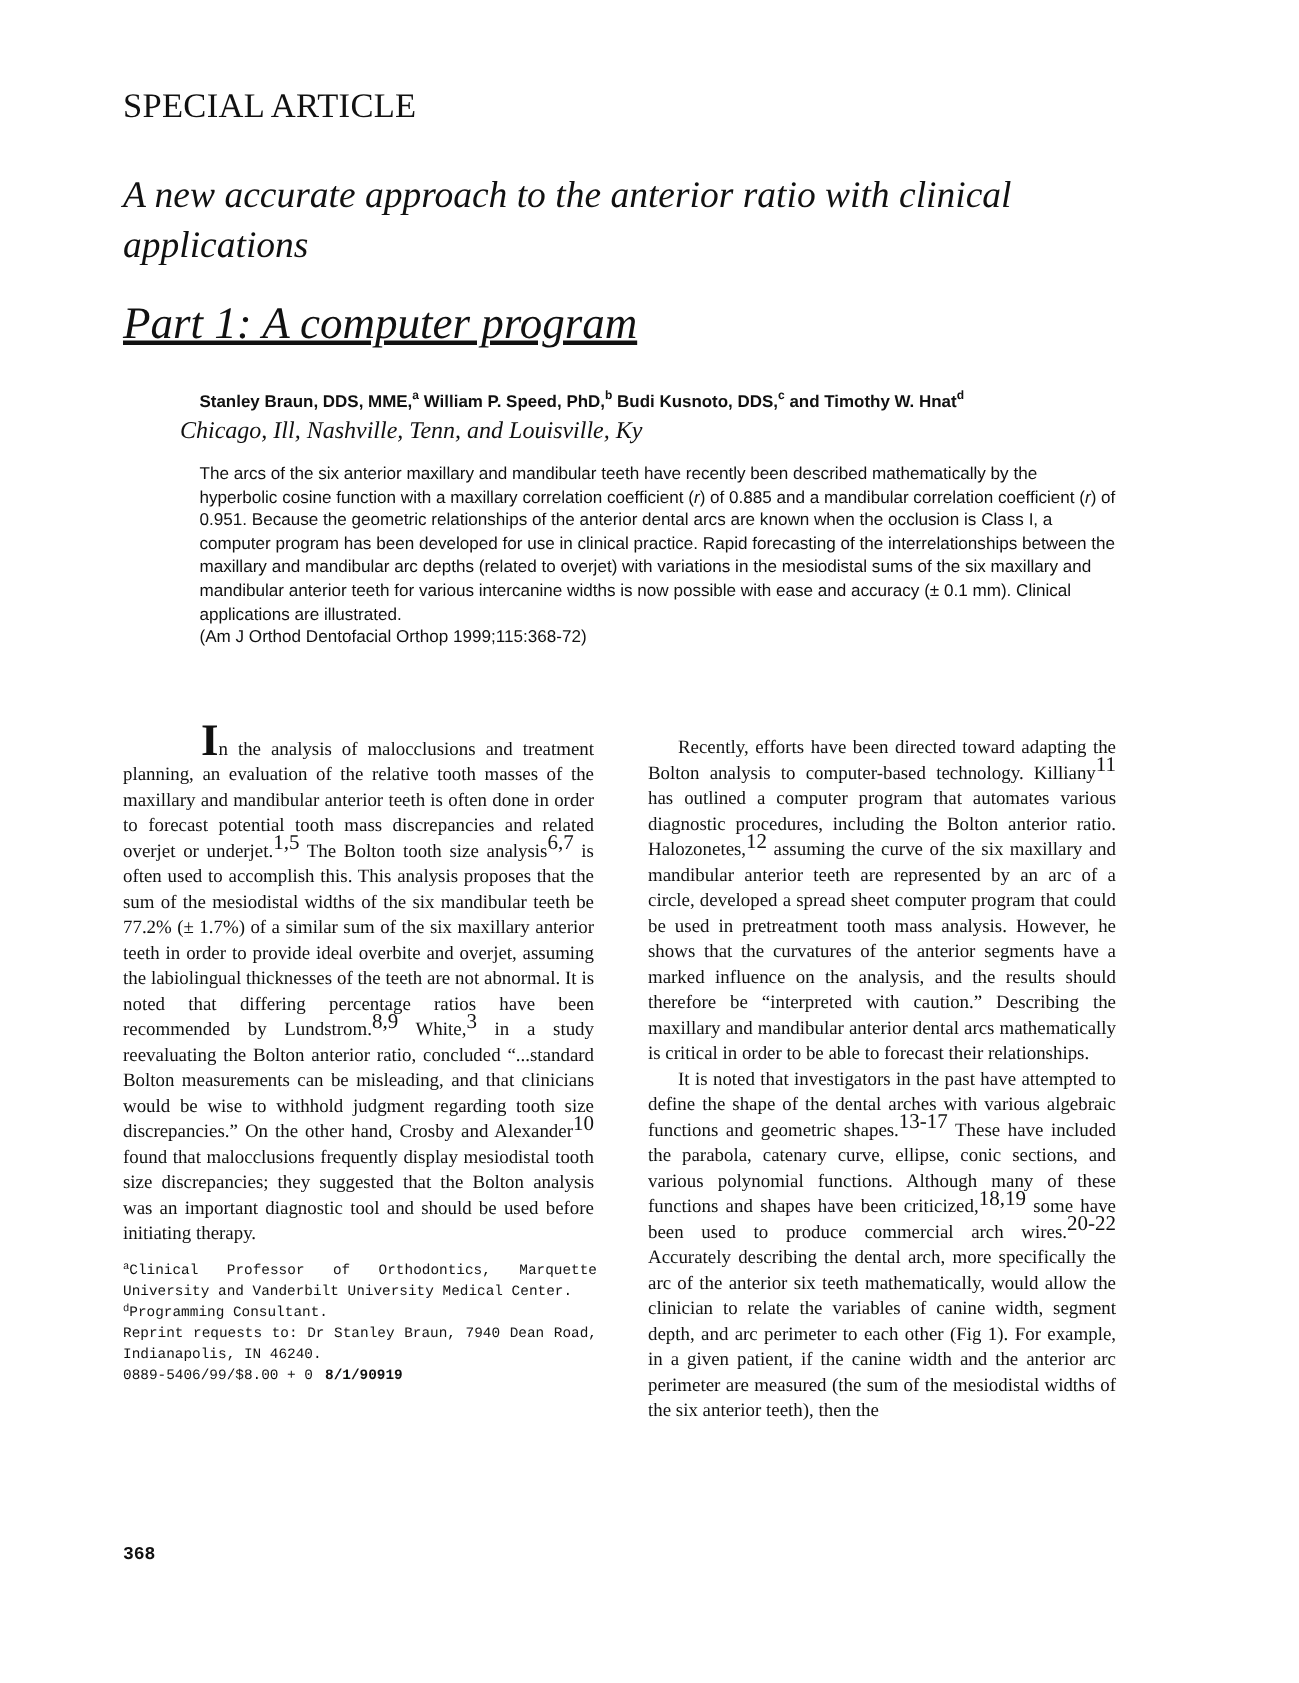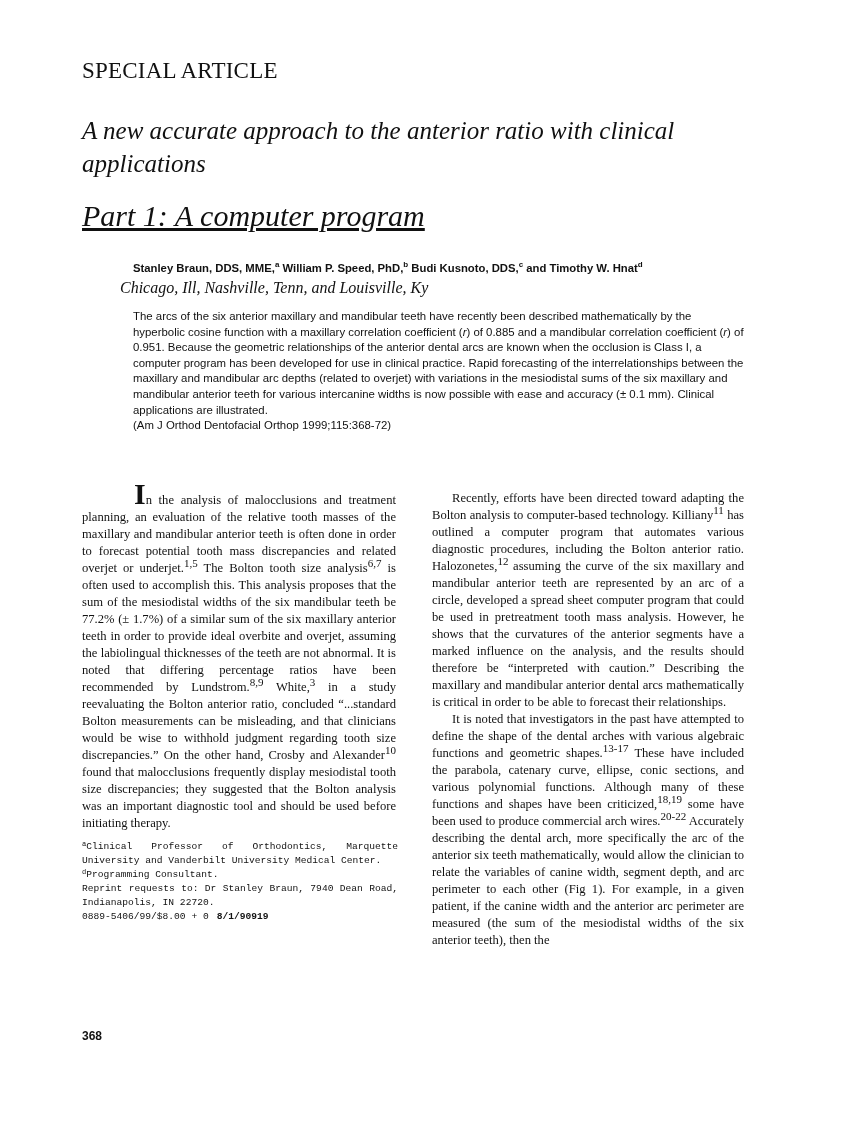--- a/index.html
+++ b/index.html
@@ -11,27 +11,27 @@
     .authors { left: 133px; top: 262px; font-family: "Liberation Sans", sans-serif; font-weight: bold; font-size: 11.3px; }
     .authors sup { font-size: 8px; font-weight: bold; }
     .affil-line { left: 120px; top: 279px; font-family: "Liberation Serif", serif; font-style: italic; font-size: 16px; }
     .abstract { left: 133px; top: 309px; width: 612px; font-family: "Liberation Sans", sans-serif; font-size: 11.4px; line-height: 15.6px; }
     .col { font-family: "Liberation Serif", serif; font-size: 12.6px; line-height: 17px; text-align: justify; }
     .col p { margin: 0; }
     .col-left { left: 82px; top: 484px; width: 314px; }
     .col-right { left: 432px; top: 490px; width: 312px; }
     .indent { text-indent: 20px; }
     .dropcap { font-size: 30px; font-weight: bold; line-height: 20px; padding-left: 52px; }
-    sup { font-size: 11px; line-height: 0; vertical-align: 5px; }
+    sup { font-size: 14px; line-height: 0; vertical-align: 5px; }
     .footnotes { left: 82px; top: 840px; width: 316px; font-family: Liberation Mono, monospace; font-size: 9.6px; line-height: 14px; text-align: justify; }
     .footnotes p { margin: 0; }
     .footnotes sup { font-size: 7px; vertical-align: 3px; }
     .fn-gap { margin-top: 2px !important; }
     .code-bold { font-weight: bold; margin-left: 8px; }
-    .page-number { left: 82px; top: 1029px; font-family: Liberation Sans, sans-serif; font-weight: bold; font-size: 12px; }
+    .page-number { left: 82px; top: 1029px; font-family: Liberation Mono, monospace; font-weight: bold; font-size: 12px; }
   </style>
 </head>
 <body>
 
 <div class="abs section-label">SPECIAL ARTICLE</div>
 <div class="abs title">A new accurate approach to the anterior ratio with clinical applications</div>
 <div class="abs subtitle">Part 1: A computer program</div>
 
 <div class="abs authors">
   <span>Stanley Braun, DDS, MME,</span><sup>a</sup>
@@ -51,17 +51,17 @@
 </div>
 
 <div class="abs col col-right">
   <p class="indent"><span>Recently, efforts have been directed toward adapting the Bolton analysis to computer-based technology. Killiany</span><sup>11</sup><span> has outlined a computer program that automates various diagnostic procedures, including the Bolton anterior ratio. Halozonetes,</span><sup>12</sup><span> assuming the curve of the six maxillary and mandibular anterior teeth are represented by an arc of a circle, developed a spread sheet computer program that could be used in pretreatment tooth mass analysis. However, he shows that the curvatures of the anterior segments have a marked influence on the analysis, and the results should therefore be “interpreted with caution.” Describing the maxillary and mandibular anterior dental arcs mathematically is critical in order to be able to forecast their relationships.</span></p>
   <p class="indent"><span>It is noted that investigators in the past have attempted to define the shape of the dental arches with various algebraic functions and geometric shapes.</span><sup>13-17</sup><span> These have included the parabola, catenary curve, ellipse, conic sections, and various polynomial functions. Although many of these functions and shapes have been criticized,</span><sup>18,19</sup><span> some have been used to produce commercial arch wires.</span><sup>20-22</sup><span> Accurately describing the dental arch, more specifically the arc of the anterior six teeth mathematically, would allow the clinician to relate the variables of canine width, segment depth, and arc perimeter to each other (Fig 1). For example, in a given patient, if the canine width and the anterior arc perimeter are measured (the sum of the mesiodistal widths of the six anterior teeth), then the</span></p>
 </div>
 
 <div class="abs footnotes">
   <p><sup>a</sup><span>Clinical Professor of Orthodontics, Marquette University and Vanderbilt University Medical Center.</span></p>
   <p><sup>d</sup><span>Programming Consultant.</span></p>
-  <p>Reprint requests to: Dr Stanley Braun, 7940 Dean Road, Indianapolis, IN 22720.</p>
+  <p>Reprint requests to: Dr Stanley Braun, 7940 Dean Road, Indianapolis, IN 46240.</p>
   <p><span>0889-5406/99/$8.00 + 0</span><span class="code-bold">8/1/90919</span></p>
 </div>
 
 <div class="abs page-number">368</div>
 
 </body></html>

